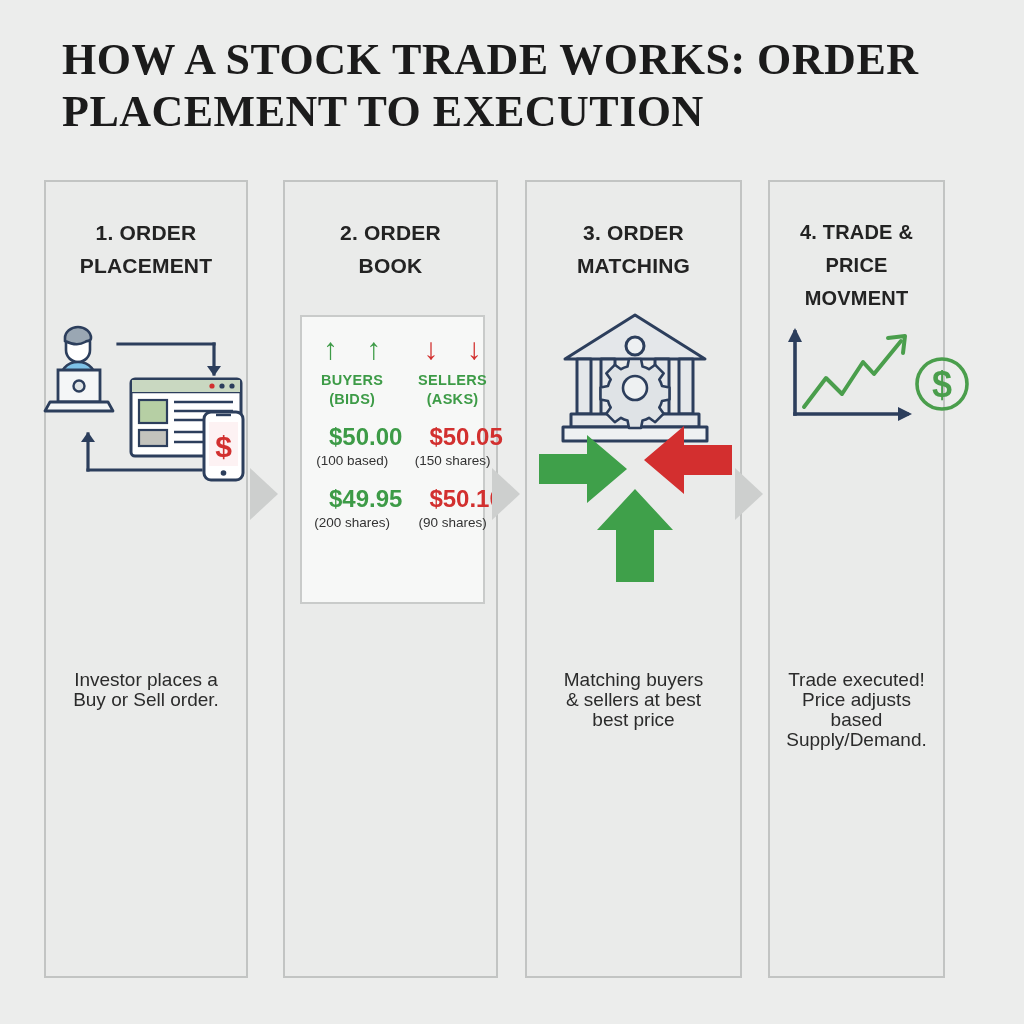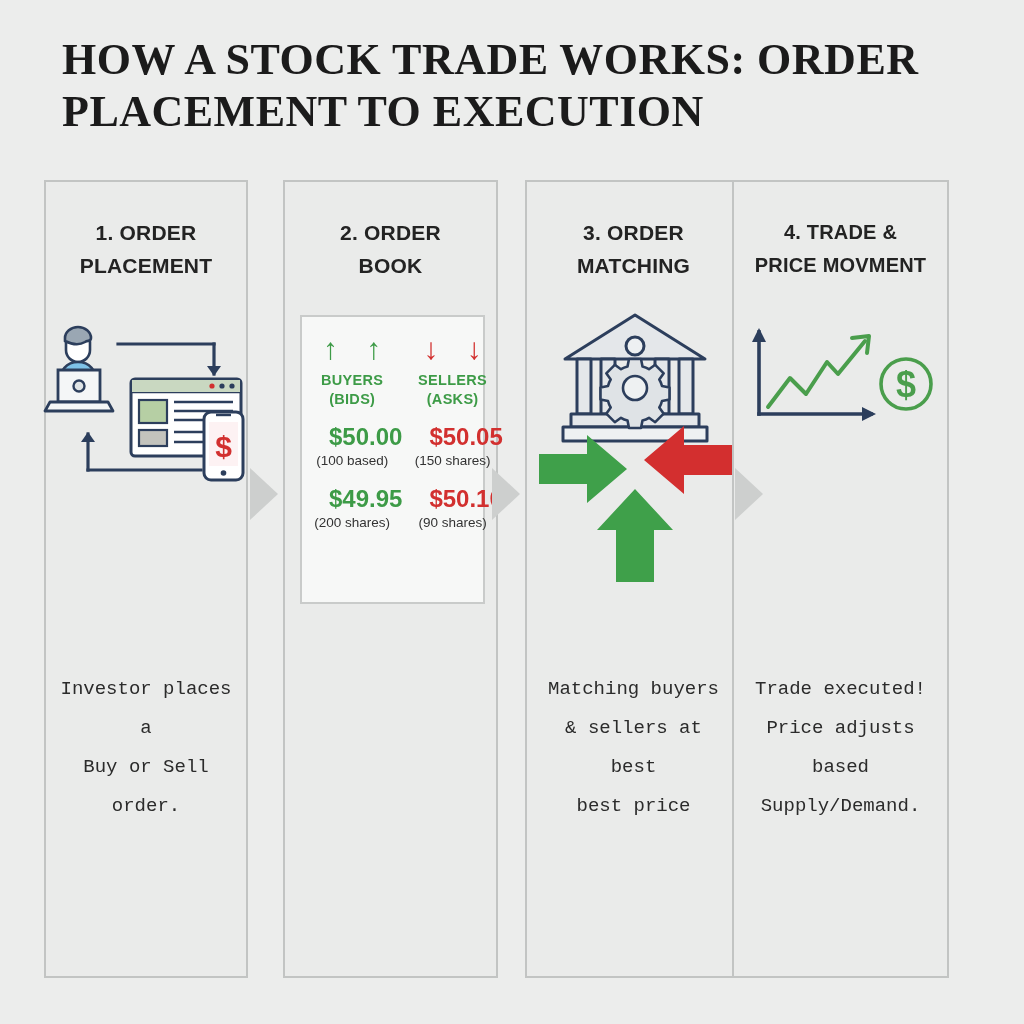--- a/index.html
+++ b/index.html
@@ -36,21 +36,21 @@
     position: absolute;
     top: 180px;
     height: 798px;
     background: #eaebea;
     border: 2px solid #c2c4c3;
     box-sizing: border-box;
   }
   #panel-1 { left: 44px;  width: 204px; }
   #panel-2 { left: 283px; width: 215px; }
   #panel-3 { left: 525px; width: 217px; }
-  #panel-4 { left: 732px; width: 217px; }
+  #panel-4 { left: 768px; width: 177px; }
 
   .panel-heading {
     position: absolute;
     top: 34px;
     left: 8px;
     right: 8px;
     text-align: center;
     font-weight: bold;
     font-size: 21px;
     line-height: 33px;
@@ -60,24 +60,23 @@
   }
   #panel-4 .panel-heading { font-size: 20px; }
 
   .panel-caption {
     position: absolute;
     top: 488px;
     left: 10px;
     right: 10px;
     text-align: center;
     font-size: 19px;
-    line-height: 39px;
+    line-height: 20px;
     color: #2b2b2b;
     white-space: pre-line;
-    font-family: Liberation Mono, monospace;
   }
   #panel-3 .panel-caption { top: 488px; }
 
   .panel-art {
     position: absolute;
     left: 0;
     right: 0;
     top: 120px;
     height: 330px;
   }

